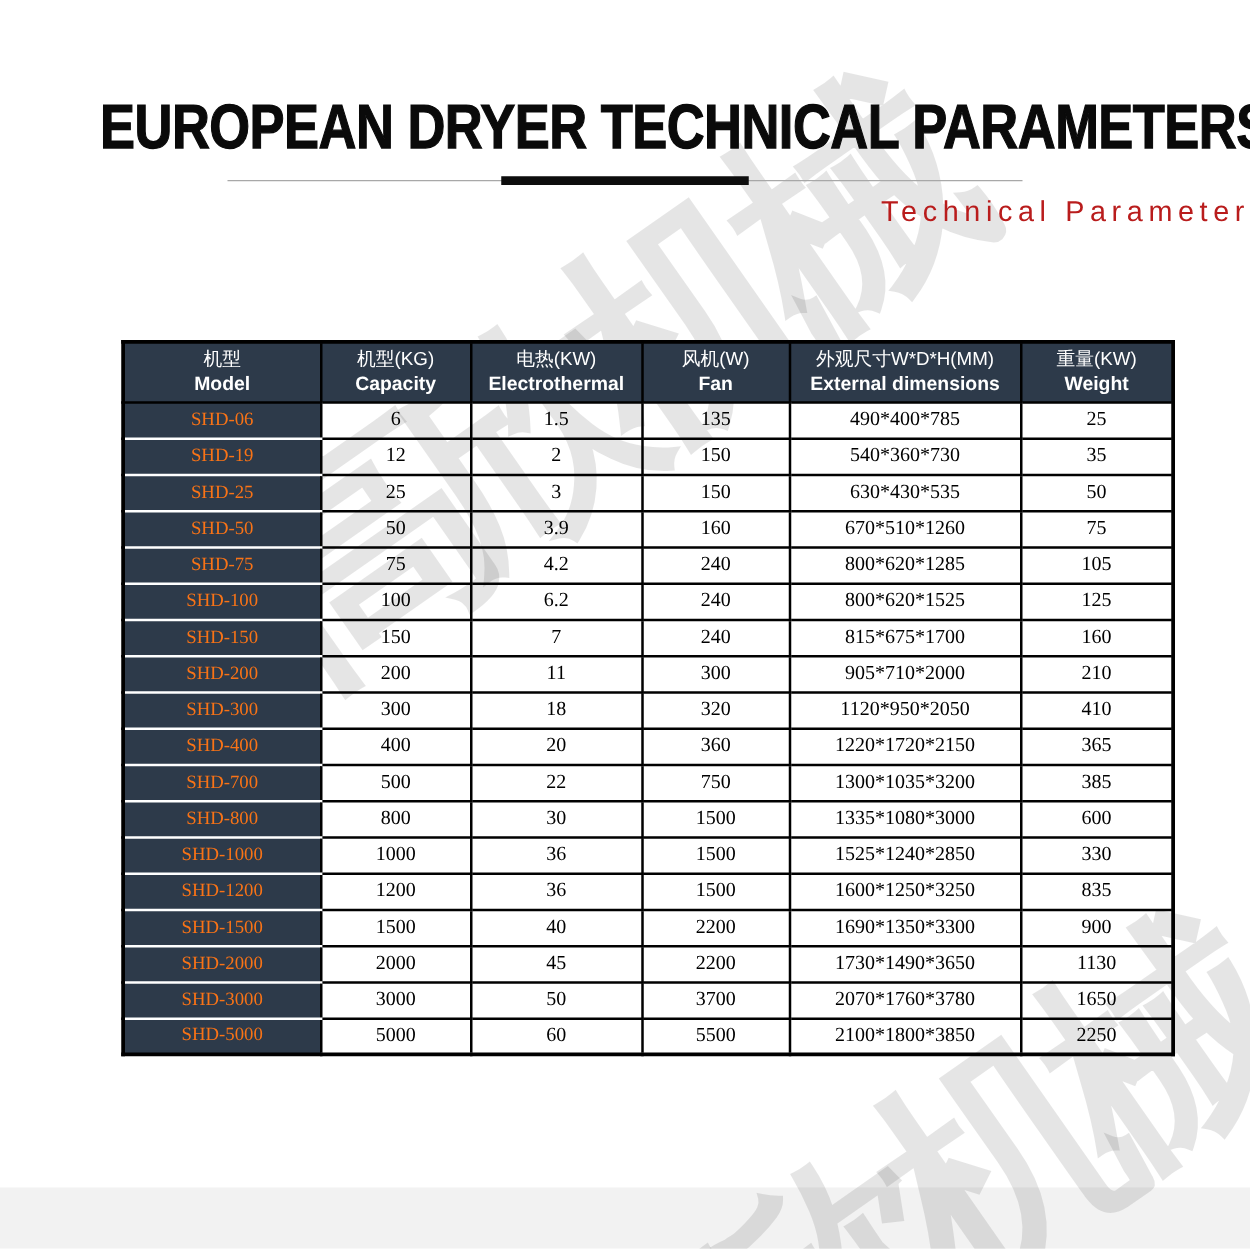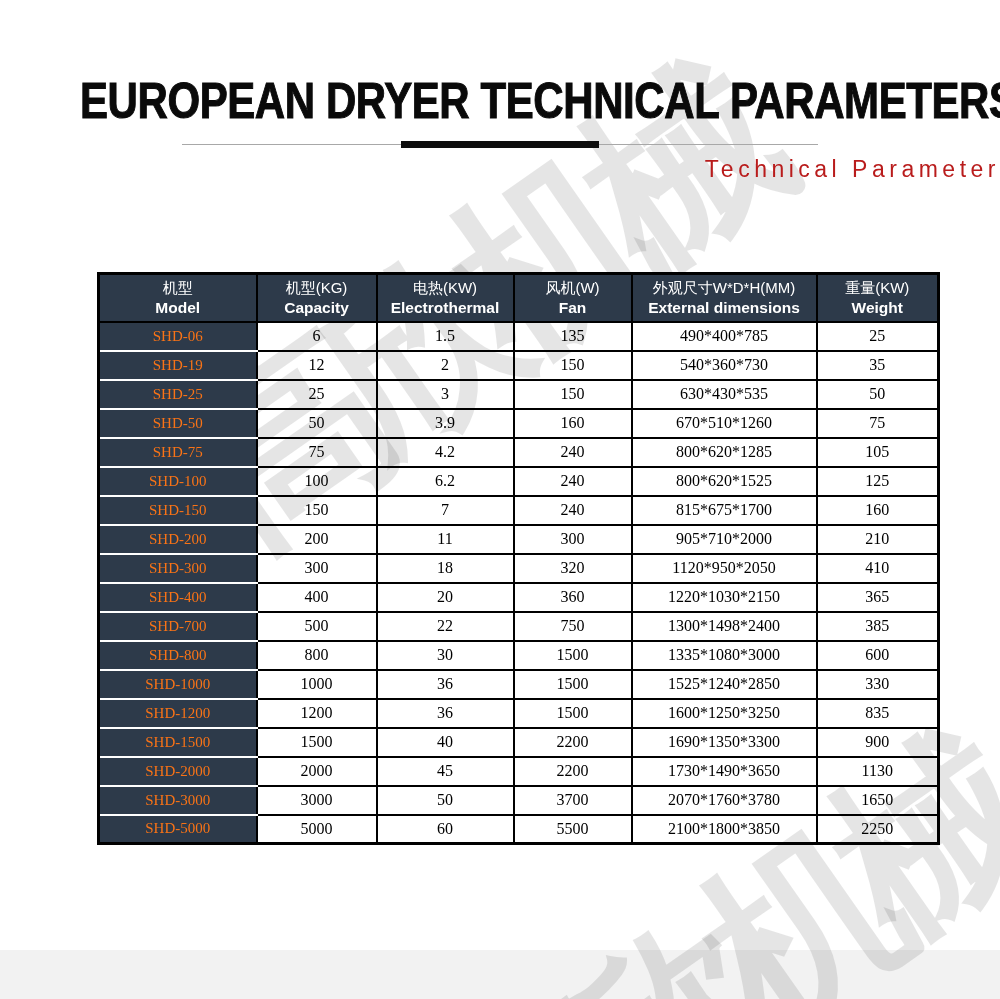--- a/index.html
+++ b/index.html
@@ -238,29 +238,29 @@
         <td class="val">18</td>
         <td class="val">320</td>
         <td class="val">1120*950*2050</td>
         <td class="val">410</td>
       </tr>
       <tr>
         <td class="model">SHD-400</td>
         <td class="val">400</td>
         <td class="val">20</td>
         <td class="val">360</td>
-        <td class="val">1220*1030*2150</td>
+        <td class="val">1220*1720*2150</td>
         <td class="val">365</td>
       </tr>
       <tr>
         <td class="model">SHD-700</td>
         <td class="val">500</td>
         <td class="val">22</td>
         <td class="val">750</td>
-        <td class="val">1300*1498*2400</td>
+        <td class="val">1300*1035*3200</td>
         <td class="val">385</td>
       </tr>
       <tr>
         <td class="model">SHD-800</td>
         <td class="val">800</td>
         <td class="val">30</td>
         <td class="val">1500</td>
         <td class="val">1335*1080*3000</td>
         <td class="val">600</td>
       </tr>

